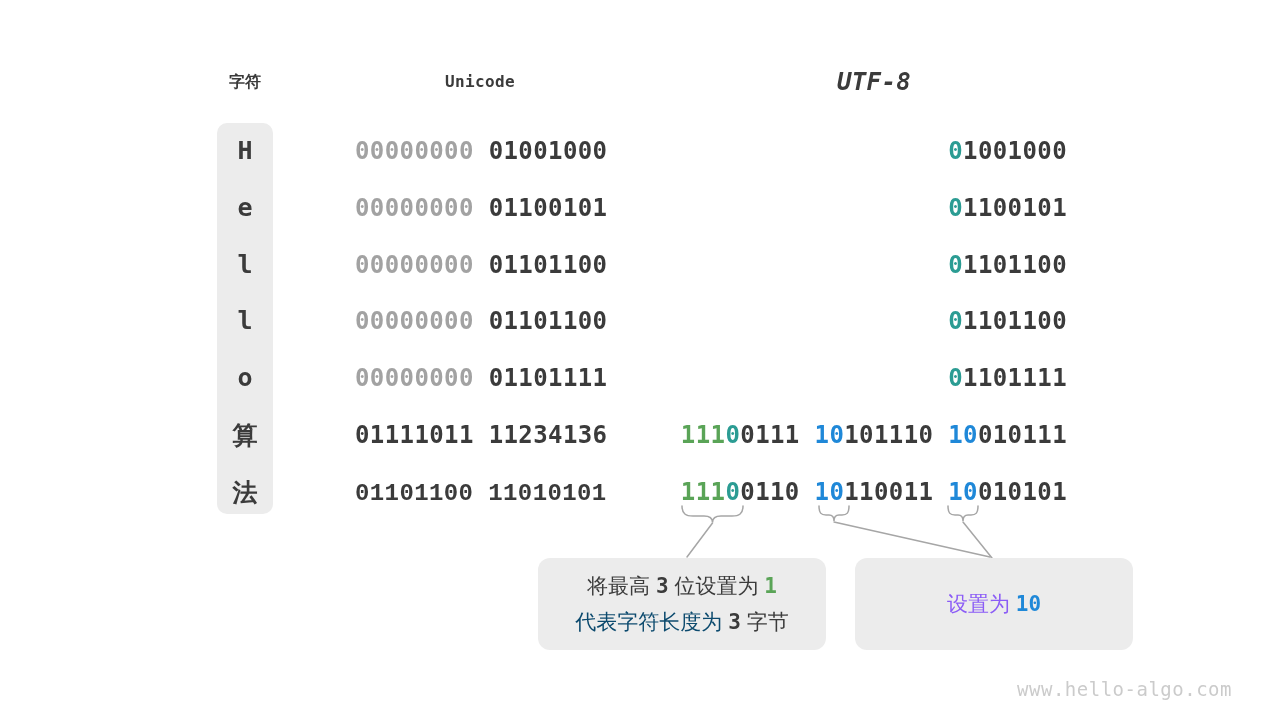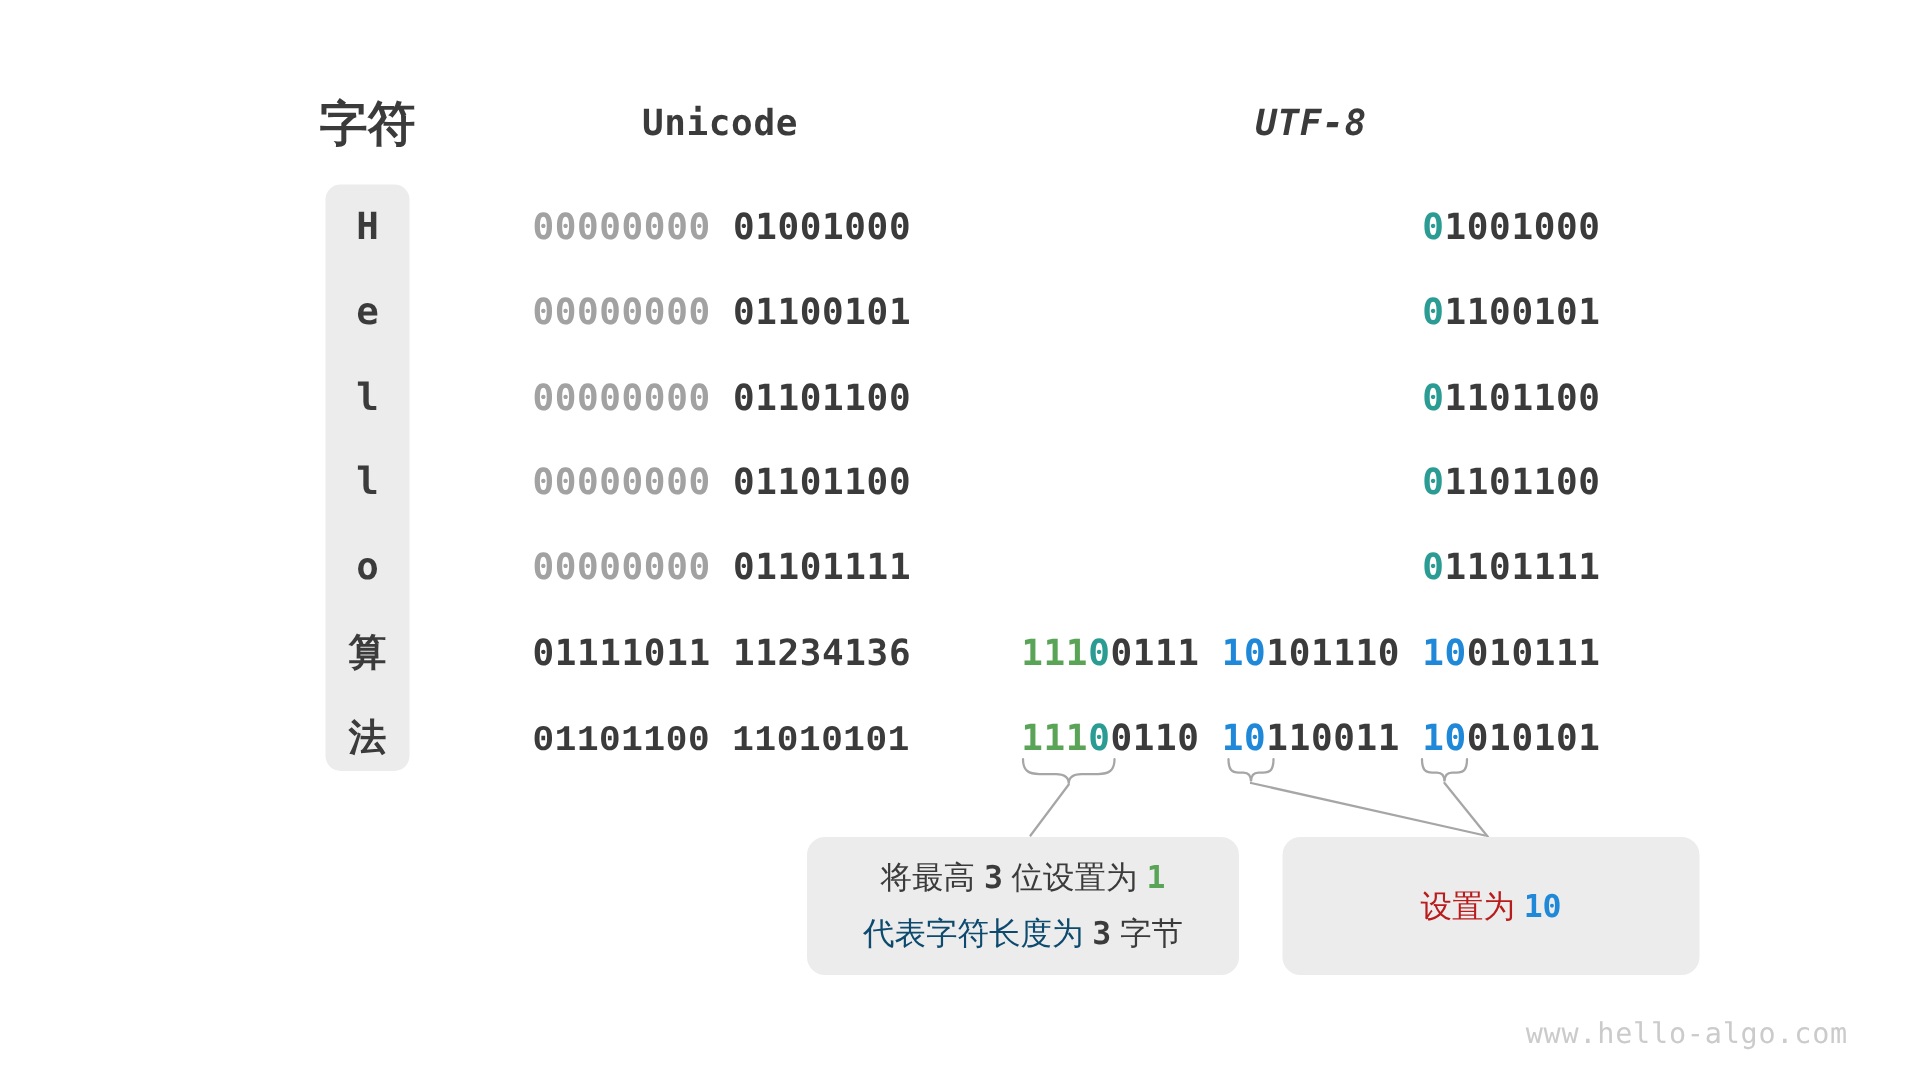--- a/index.html
+++ b/index.html
@@ -4,22 +4,22 @@
 <style>
   html,body { margin:0; padding:0; background:#ffffff; }
   .canvas {
     position:relative; width:1280px; height:720px; background:#ffffff;
     overflow:hidden; font-family:"Liberation Sans", sans-serif;
   }
   .hdr {
     position:absolute; top:67px; height:30px; line-height:30px;
     font-weight:700; color:#3b3b3b; text-align:center;
   }
-  .hdr-char   { left:195px; width:100px; font-size:32px; }
-  .hdr-unicode{ left:380px; width:200px; font-size:24px;
+  .hdr-char   { left:195px; width:100px; font-size:16px; }
+  .hdr-unicode{ left:380px; width:200px; font-size:16px;
                 font-family:"DejaVu Sans Mono", monospace; letter-spacing:0.4px; }
   .hdr-utf8   { left:774px; width:200px; font-size:24px;
                 font-family:"DejaVu Sans Mono", monospace; letter-spacing:0.4px;font-style:italic; }
   .char-col-bg {
     position:absolute; left:217px; top:123px; width:56px; height:391px;
     background:#ececec; border-radius:10px;
   }
   .cell-char {
     position:absolute; left:217px; width:56px; height:38px; line-height:38px;
     text-align:center; font-weight:700; color:#3b3b3b;
@@ -104,17 +104,17 @@
       <line x1="963" y1="522" x2="992" y2="558"></line>
     </g>
   </svg>
 
   <div class="callout callout-left">
     <div class="callout-line" id="callout-left-1"><span style="color: rgb(59, 59, 59);">将最高 </span><span class="num" style="color: rgb(59, 59, 59);">3</span><span style="color: rgb(59, 59, 59);"> 位设置为 </span><span class="num" style="color: rgb(90, 164, 87);">1</span></div>
     <div class="callout-line" id="callout-left-2"><span style="color: #0c4a6e;">代表字符长度为 </span><span class="num" style="color: rgb(59, 59, 59);">3</span><span style="color: rgb(59, 59, 59);"> 字节</span></div>
   </div>
 
   <div class="callout callout-right">
-    <div class="callout-line" id="callout-right-2"><span style="color: #b91c1c;">设置为 </span><span class="num" style="color: rgb(31, 136, 216);">10</span></div>
+    <div class="callout-line" id="callout-right-2"><span style="color: #8b5cf6;">设置为 </span><span class="num" style="color: rgb(31, 136, 216);">10</span></div>
   </div>
 
   <div class="watermark">www.hello-algo.com</div>
 </div>
 
 </body></html>

